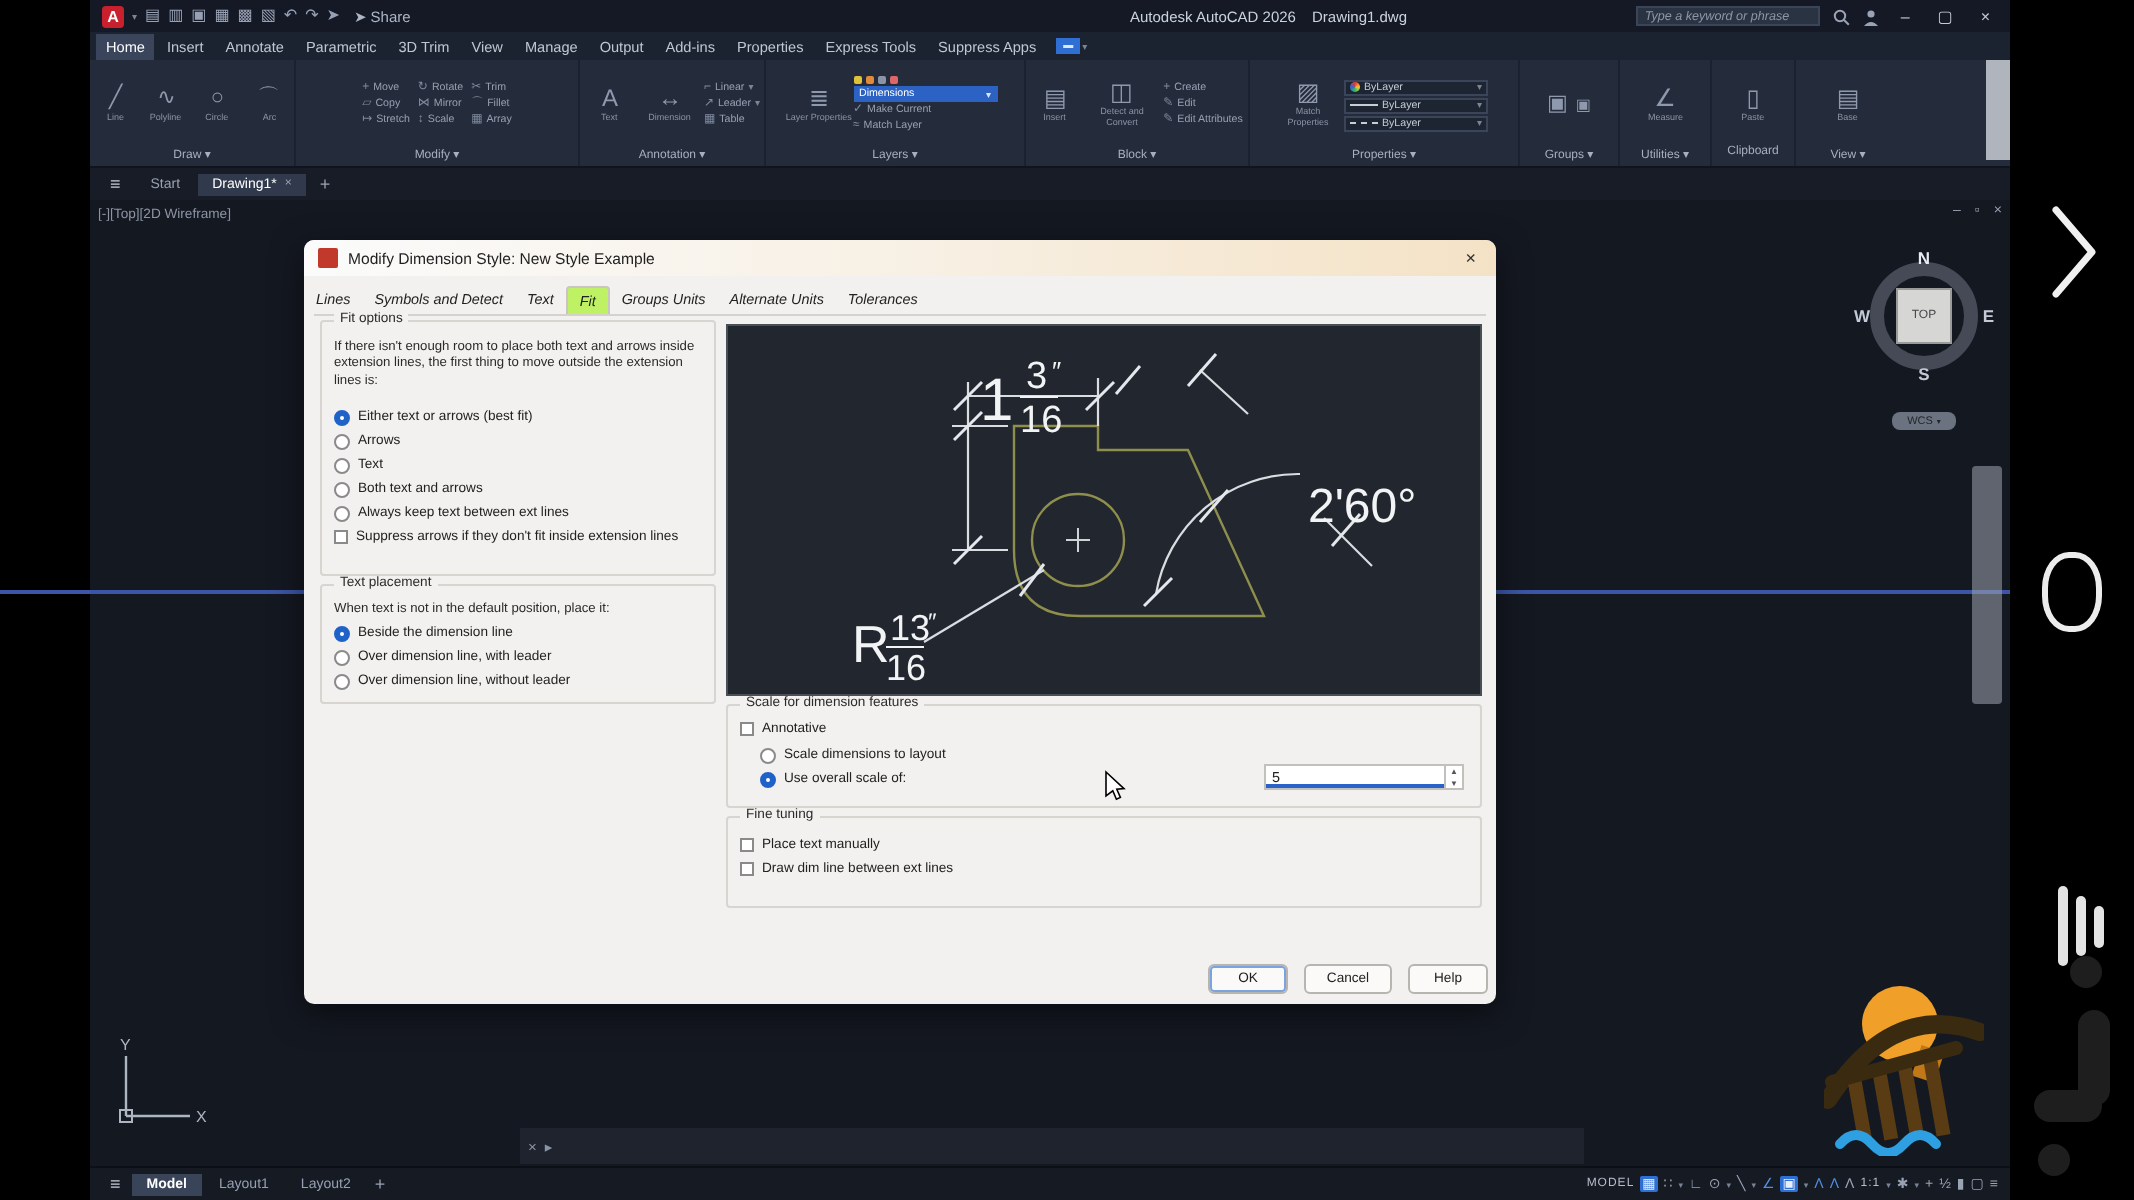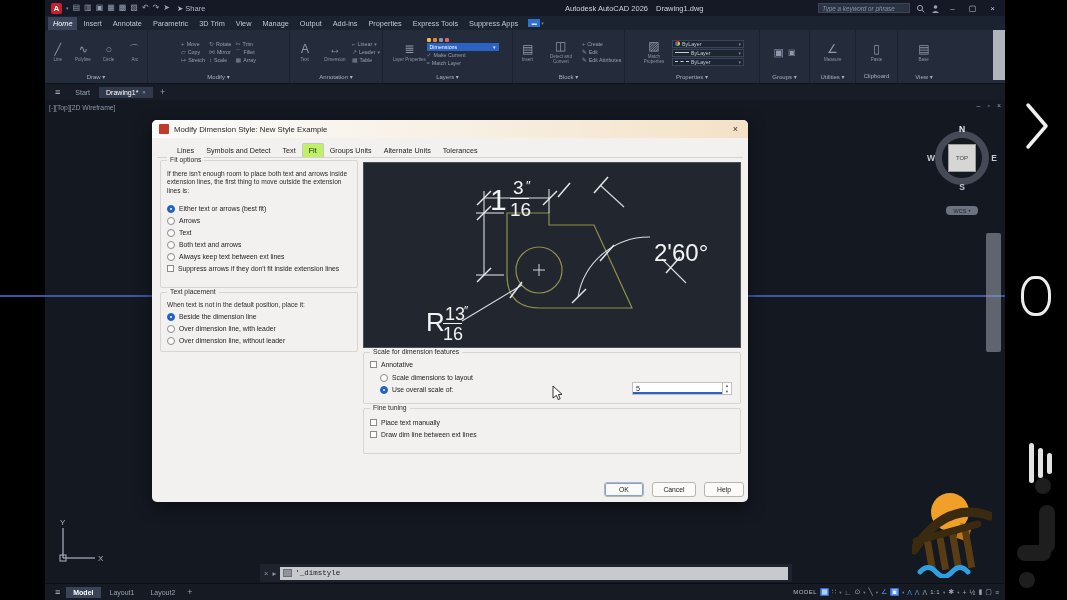--- a/index.html
+++ b/index.html
@@ -16,21 +16,21 @@
   .qicon{font-size:8px;color:#98a1b4;line-height:10px;}
   .share{display:flex;align-items:center;gap:2px;color:#aeb6c6;font-size:7.5px;margin-left:3px;}
   .tb-title{position:absolute;left:520px;top:0;height:16px;display:flex;align-items:center;gap:8px;color:#ccd3e0;font-size:7.5px;white-space:nowrap;}
   .tb-right{margin-left:auto;display:flex;align-items:center;gap:6px;}
   .searchbox{width:92px;height:10px;background:#2a3342;border:1px solid #3c4557;display:flex;align-items:center;padding:0 3px;}
   .searchbox .ph{font-size:6.3px;font-style:italic;color:#8d96a8;white-space:nowrap;overflow:hidden;}
   .winbtn{font-size:8px;color:#c4cad6;padding:0 4px;}
 
   .rtabs{height:14px;background:#1b2230;display:flex;align-items:center;padding-left:3px;gap:1px;}
   .rtab{font-size:7.3px;color:#bfc7d4;padding:2px 5px;white-space:nowrap;}
-  .rtab.active{background:#3a455b;color:#fff;font-style:italic;}
+  .rtab.active{background:#3a455b;color:#fff;}
   .rtab-badge{width:12px;height:8px;background:#2f6fd3;color:#dce8fa;font-size:5px;display:flex;align-items:center;justify-content:center;margin-left:4px;}
 
   .ribbon{height:54px;background:#242c3b;display:flex;border-bottom:1px solid #10141d;}
   .panel{display:flex;flex-direction:column;border-right:1px solid #1a2130;overflow:hidden;}
   .pbody{flex:1;display:flex;align-items:center;justify-content:center;gap:4px;padding:2px 2px 0 2px;overflow:hidden;}
   .plabel{height:10px;font-size:6px;color:#a7afc0;text-align:center;white-space:nowrap;}
   .tool{display:flex;flex-direction:column;align-items:center;width:22px;}
   .ticon{font-size:11px;color:#8f99ad;line-height:13px;}
   .tname{font-size:5px;color:#8b94a6;white-space:nowrap;transform:scale(.9);}
   .minicol{display:flex;flex-direction:column;gap:1px;}
@@ -84,21 +84,21 @@
 
   
   .blueline{position:absolute;left:0;top:295px;width:1005px;height:2px;background:#3c55a6;z-index:2;}
 
   
   .dialog{position:absolute;left:152px;top:120px;width:596px;height:382px;background:#f2f1ef;border-radius:5px;box-shadow:0 5px 16px rgba(0,0,0,.5);z-index:10;}
   .dlg-tb{height:18px;border-radius:5px 5px 0 0;background:linear-gradient(90deg,#fbfbfb 0%,#f7efe2 55%,#f4e2c6 100%);display:flex;align-items:center;padding:0 7px;gap:5px;}
   .dlg-ico{width:10px;height:10px;background:#c0392b;border-radius:1px;display:inline-block;}
   .dlg-title{font-size:7.8px;color:#1f1f1f;}
   .dlg-close{margin-left:auto;font-size:9px;color:#333;padding:0 3px;}
-  .dlg-tabs{position:absolute;left:19px;top:23px;display:flex;align-items:center;height:14px;border-bottom:0;}
+  .dlg-tabs{position:absolute;left:0;top:23px;display:flex;align-items:flex-start;height:14px;border-bottom:0;font-style:italic;}
   .dtg{font-size:7.2px;color:#222;padding:2px 6px 2px 6px;}
   .dtg.active{background:#bef264;border:1px solid #c9c6c1;border-bottom-color:#fbfaf8;border-radius:2px 2px 0 0;}
   .tabline{position:absolute;left:5px;top:37px;width:586px;height:0;border-top:1px solid #d5d2cd;}
 
   .grp{position:absolute;border:1px solid #d8d4cf;border-radius:2px;}
   .grp .legend{position:absolute;top:-5px;left:6px;background:#f2f1ef;padding:0 3px;font-size:6.8px;color:#2b2b2b;white-space:nowrap;}
   .desc{font-size:6.6px;line-height:8.4px;color:#2b2b2b;margin:9px 6px 0 6px;}
   .opt{display:flex;align-items:flex-start;gap:4px;font-size:6.8px;color:#222;line-height:8.4px;margin-bottom:3.6px;}
   .radio{position:relative;width:8px;height:8px;border-radius:50%;border:1px solid #8a8a8a;background:#fff;flex:none;margin-top:0;}
   .radio.sel{border-color:#1f62c8;background:#1f62c8;}
@@ -456,24 +456,20 @@
         <line x1="10" y1="40" x2="10" y2="10" stroke="#aeb5c2" stroke-width="1.2"></line>
         <line x1="10" y1="40" x2="42" y2="40" stroke="#aeb5c2" stroke-width="1.2"></line>
         <rect x="7" y="37" width="6" height="6" fill="none" stroke="#aeb5c2" stroke-width="1"></rect>
         <text x="7" y="7" fill="#aeb5c2" font-size="8">Y</text>
         <text x="45" y="43" fill="#aeb5c2" font-size="8">X</text>
       </svg>
 
       <div class="cmdbar">
         <span class="cmdbtn">×</span>
         <span class="cmdbtn">▸</span>
-        <span class="cmdinput">
-          <span class="cmdico"></span>
-          <span class="cmdtext">'_dimstyle</span>
-        </span>
       </div>
     </div>
 
     <div class="statusbar">
       <span class="burger">≡</span>
       <span id="layout-tabs" style="display:flex;gap:2px;">
           <span class="ltab active">Model</span>
           <span class="ltab">Layout1</span>
           <span class="ltab">Layout2</span>
         </span>

